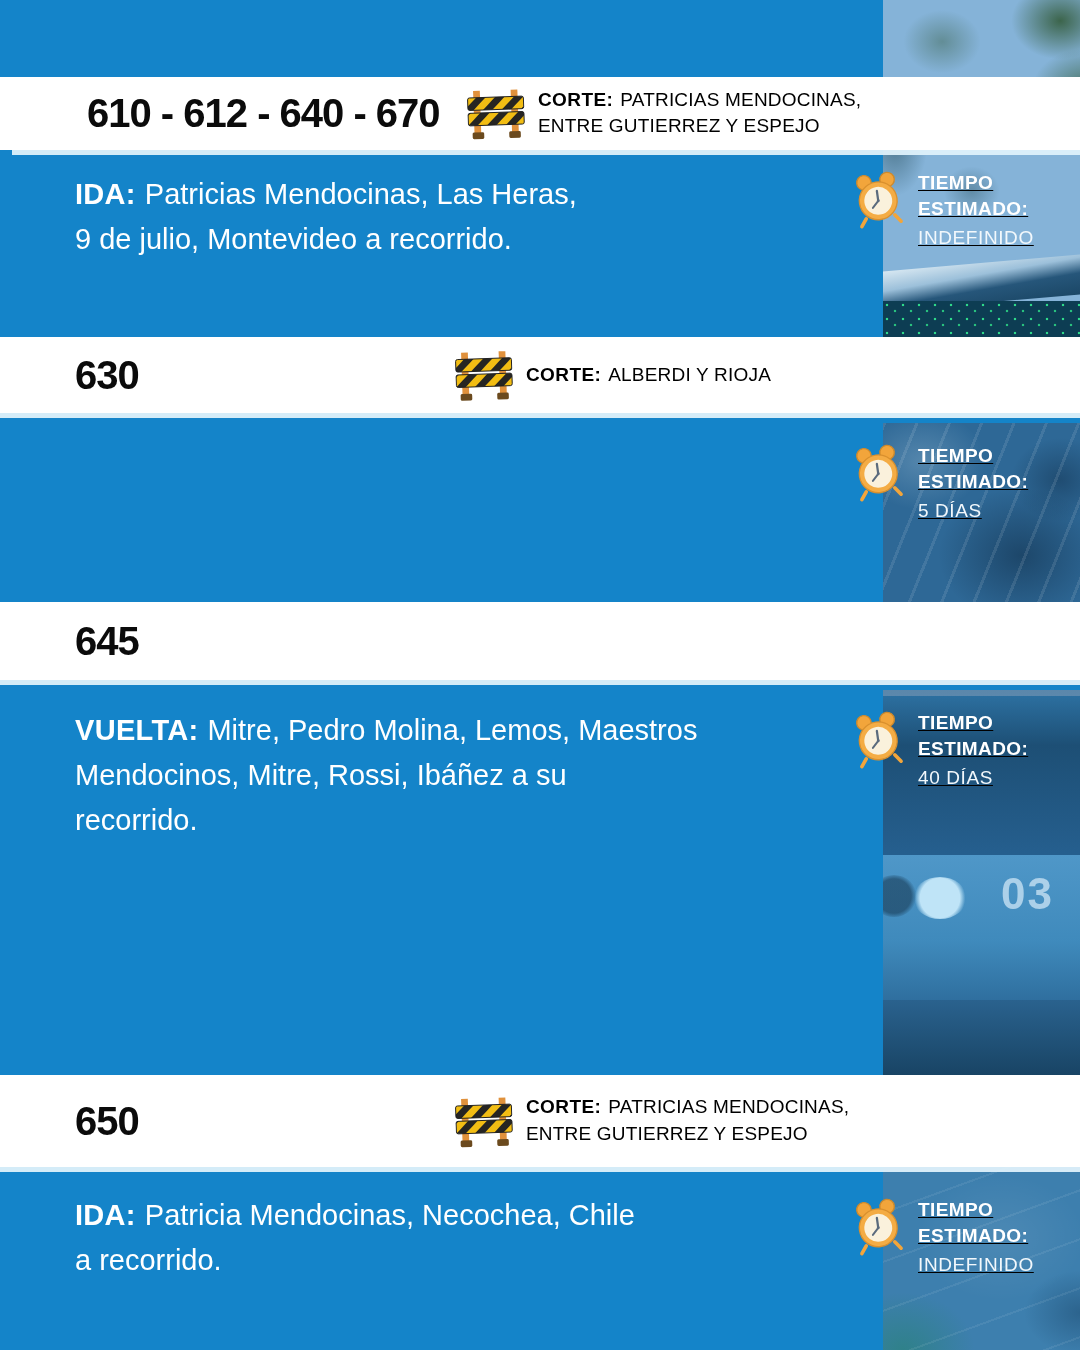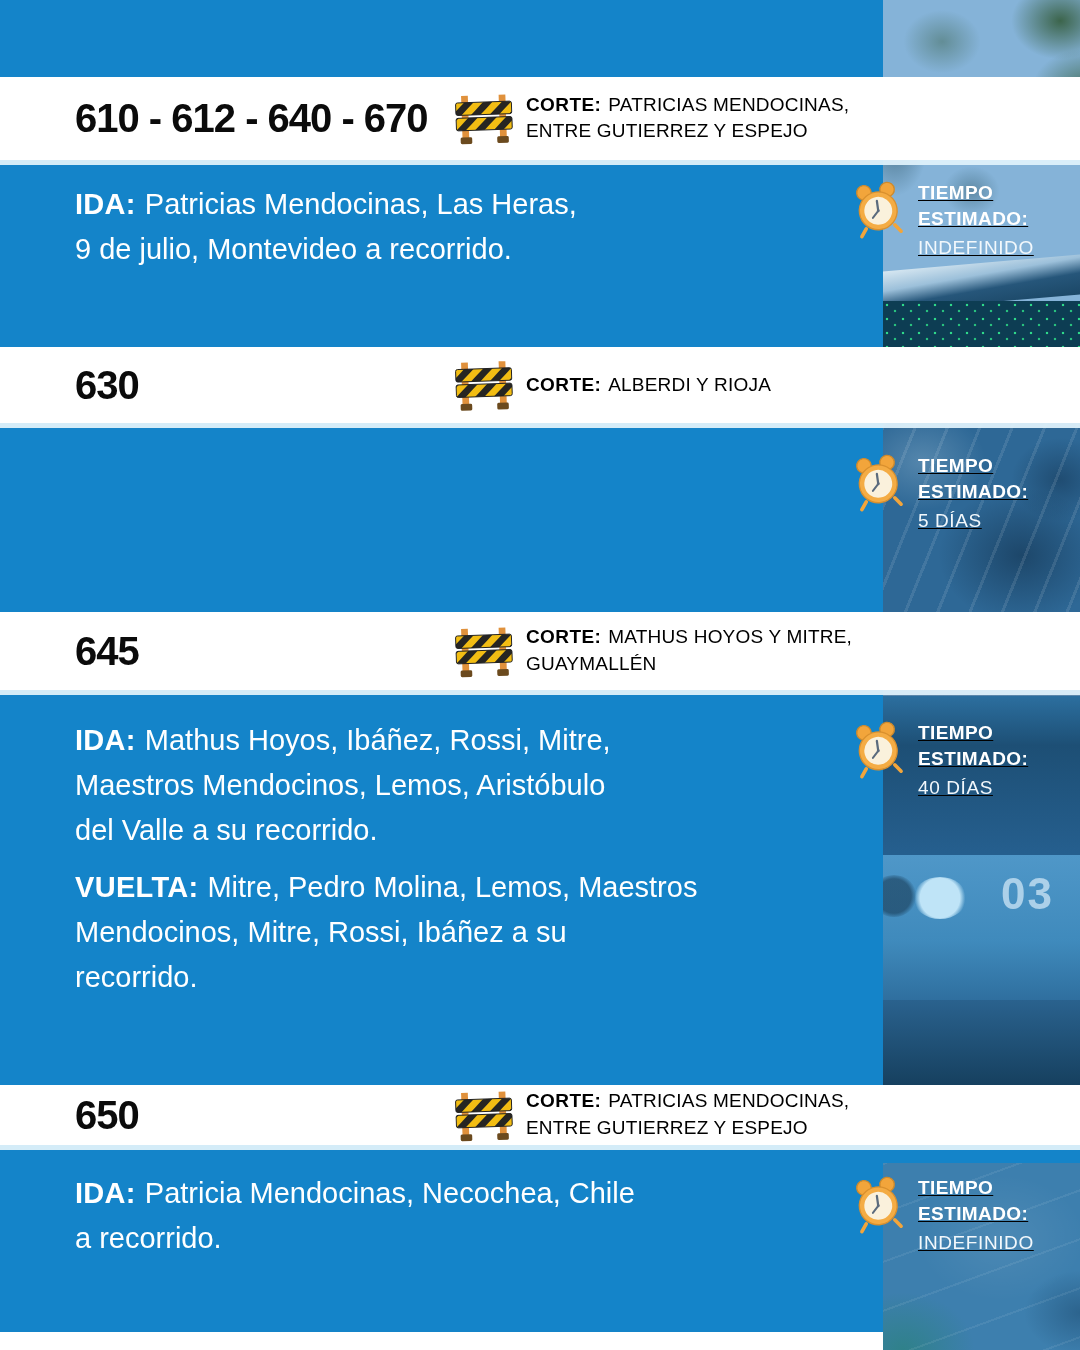--- a/index.html
+++ b/index.html
@@ -52,24 +52,24 @@
     radial-gradient(100px 80px at 10% 100%, rgba(40,130,118,.65), transparent 72%),
     radial-gradient(80px 60px at 100% 80%, rgba(12,48,80,.35), transparent 70%);}
 
   
   .band{position:relative;box-sizing:border-box;}
   .blue{z-index:1;background:linear-gradient(90deg,#1484c9 0,#1484c9 883px,rgba(20,132,201,0) 883px);}
   .white{z-index:2;background:#fff;display:flex;align-items:center;padding-left:75px;}
   .white::after{content:"";position:absolute;left:0;right:0;bottom:-5px;height:5px;
     background:rgba(222,241,251,.95);z-index:3;}
   .band-top{height:77px;background:linear-gradient(90deg,#1484c9 0,#1484c9 883px,rgba(20,132,201,0) 883px);z-index:1;}
-  .wb1{height:83px;}
+  .wb1{height:73px;margin-left:12px;}
   .wb2{height:76px;}
   .wb3{height:78px;}
-  .wb4{height:60px;}
+  .wb4{height:92px;}
   .bb1{height:187px;padding:22px 0 0 75px;}
   .bb2{height:189px;padding:30px 0 0 75px;}
   .bb3{height:395px;padding:28px 0 0 75px;}
   .bb4{height:187px;padding:26px 0 0 75px;}
 
   
   .routes{font-size:40px;font-weight:bold;letter-spacing:-1px;color:#0b0b0b;white-space:nowrap;}
   .corte{position:absolute;left:455px;top:50%;transform:translateY(-50%);
     display:flex;align-items:center;gap:13px;}
   .corte-text{font-size:19px;line-height:1.4;color:#000000;letter-spacing:.2px;
@@ -194,38 +194,23 @@
       </svg>
       <div class="tiempo-text">
         <div class="tiempo-label">TIEMPO ESTIMADO:</div>
         <div class="tiempo-value">5 DÍAS</div>
       </div>
     </div>
   </div>
 
   <div class="band white wb3">
     <div class="routes">645</div>
-    <div class="corte">
-      <svg class="barrier" width="58" height="52" viewBox="0 0 60 54">
-        <rect x="7" y="3" width="7" height="45" fill="#e0913c"></rect>
-        <rect x="46" y="3" width="7" height="45" fill="#e0913c"></rect>
-        <rect x="5" y="46" width="12" height="7" rx="1.5" fill="#6b4a1e"></rect>
-        <rect x="43" y="46" width="12" height="7" rx="1.5" fill="#6b4a1e"></rect>
-        <rect x="1" y="10" width="58" height="13" rx="2" fill="url(#stripePat)" stroke="#1f1f1f" stroke-width="1"></rect>
-        <rect x="1" y="26" width="58" height="13" rx="2" fill="url(#stripePat)" stroke="#1f1f1f" stroke-width="1"></rect>
-      </svg>
-      <div class="corte-text"><b class="corte-label">CORTE:</b><span class="corte-val">MATHUS HOYOS Y MITRE,
-GUAYMALLÉN</span></div>
-    </div>
   </div>
   <div class="band blue bb3">
     <div class="detail">
-      <p class="route-line"><b>IDA:</b><span>Mathus Hoyos, Ibáñez, Rossi, Mitre,
-Maestros Mendocinos, Lemos, Aristóbulo
-del Valle a su recorrido.</span></p>
       <p class="route-line"><b>VUELTA:</b><span>Mitre, Pedro Molina, Lemos, Maestros
 Mendocinos, Mitre, Rossi, Ibáñez a su
 recorrido.</span></p>
     </div>
     <div class="tiempo">
       <svg class="clock" width="54" height="56" viewBox="0 0 60 62">
         <circle cx="17" cy="11" r="8" fill="#f2a53b" stroke="#cf8a2b" stroke-width="1.5"></circle>
         <circle cx="43" cy="11" r="8" fill="#f2a53b" stroke="#cf8a2b" stroke-width="1.5"></circle>
         <line x1="14" y1="51" x2="8" y2="59" stroke="#f2a53b" stroke-width="4" stroke-linecap="round"></line>
         <line x1="46" y1="51" x2="52" y2="59" stroke="#f2a53b" stroke-width="4" stroke-linecap="round"></line>

